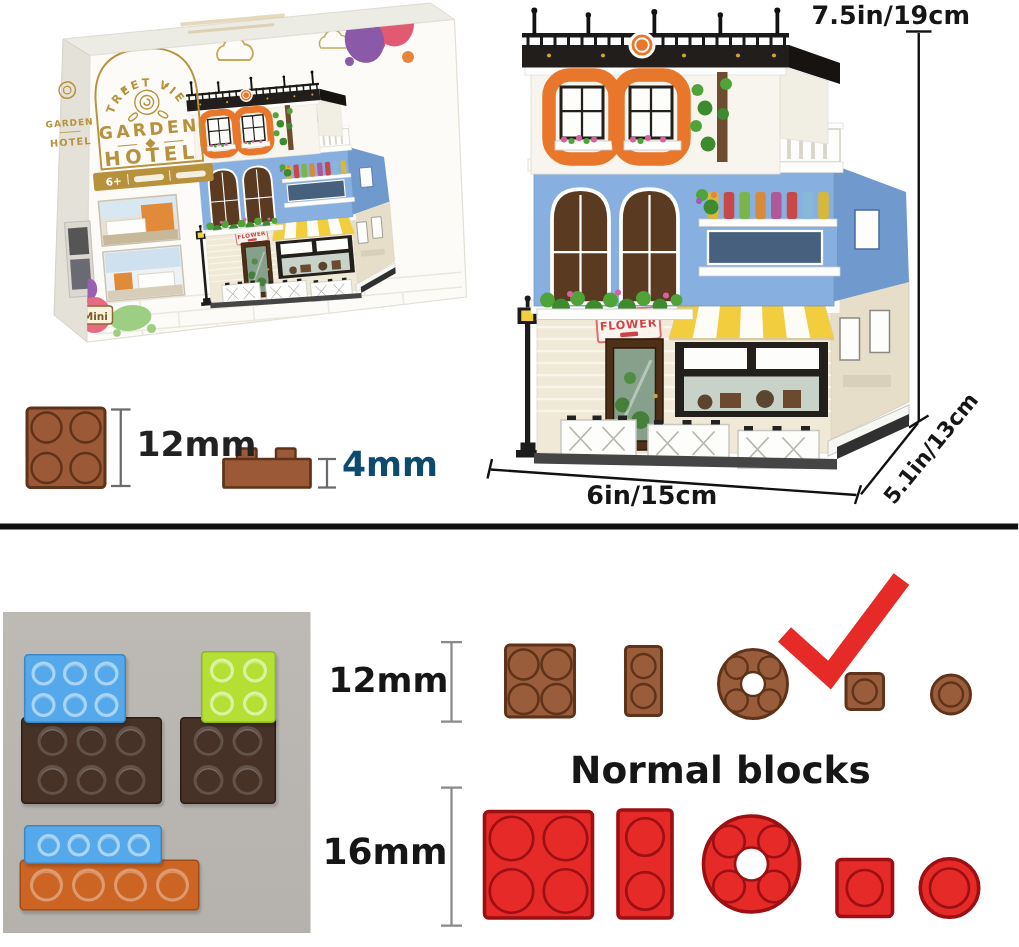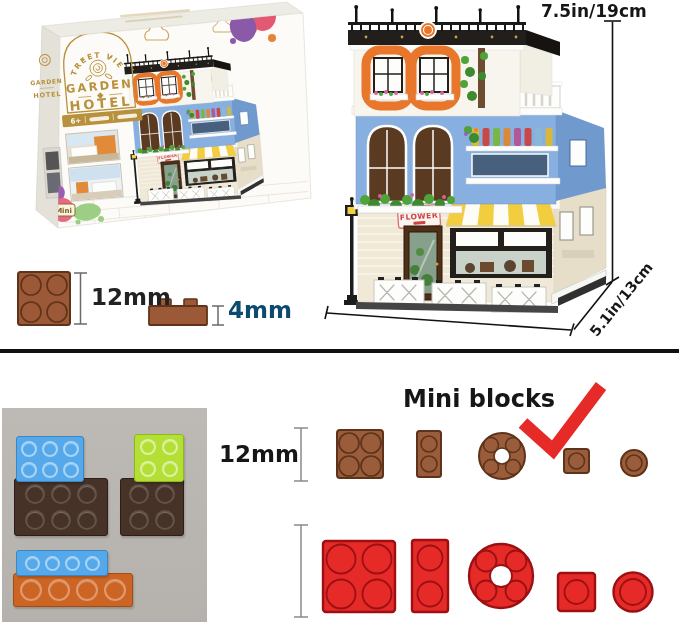--- a/index.html
+++ b/index.html
@@ -377,20 +377,21 @@
       <rect x="149" y="306" width="58" height="19" rx="1" fill="#9c5937" stroke="#5f3319" stroke-width="1.8"></rect>
     </g>
     <g stroke="#6a6a6a" stroke-width="1.5">
       <line x1="218" y1="306" x2="218" y2="325"></line>
       <line x1="212" y1="306" x2="224" y2="306"></line>
       <line x1="212" y1="325" x2="224" y2="325"></line>
     </g>
   </svg>
 
   <div class="lbl" style="left:541px;top:1px;font-size:17px;text-align:center;">7.5in/19cm</div>
+  <div class="lbl" style="left:372px;top:321px;width:125px;text-align:center;font-size:17px;">6in/15cm</div>
   <div class="lbl" style="left:577px;top:293px;width:86px;text-align:center;font-size:14.5px;transform:rotate(-51deg);">5.1in/13cm</div>
   <div class="lbl" style="left:91px;top:284px;font-size:23px;color:#222;">12mm</div>
   <div class="lbl" style="left:228px;top:297px;font-size:23px;color:#0c4a6e;">4mm</div>
 
   <div class="divider"></div>
 
   <div class="photo">
     <div class="brick" style="--bc:#463227;--bd:#2e1f16;--sd:rgba(255,255,255,0.16);left:12px;top:70px;width:92px;height:56px;">
       <div class="studs" style="--c:3;--s:20px;--g:6px;">
         <span class="stud"></span>
@@ -438,22 +439,23 @@
     <div class="brick" style="--bc:#55a9ea;--bd:#3d86c4;--sd:rgba(255,255,255,0.5);left:14px;top:142px;width:90px;height:24px;z-index:2;">
       <div class="studs" style="--c:4;--s:15px;--g:5px;">
         <span class="stud"></span>
           <span class="stud"></span>
           <span class="stud"></span>
           <span class="stud"></span>
       </div>
     </div>
   </div>
 
-  <div class="lbl" style="left:403px;top:385px;font-size:24px;">Mini blocks</div>
   <div class="lbl" style="left:219px;top:441px;font-size:23px;">12mm</div>
+  <div class="lbl" style="left:380px;top:499px;font-size:25px;">Normal blocks</div>
+  <div class="lbl" style="left:215px;top:554px;font-size:24px;">16mm</div>
 
   <svg class="abs" style="left:0;top:353px" width="679" height="278" viewBox="0 0 679 278">
 
     <g stroke="#8a8a8a" stroke-width="1.5">
       <line x1="301" y1="75" x2="301" y2="128"></line>
       <line x1="294" y1="75" x2="308" y2="75"></line>
       <line x1="294" y1="128" x2="308" y2="128"></line>
     </g>
 
     <g fill="#9a5d3b" stroke="#5f3319">

